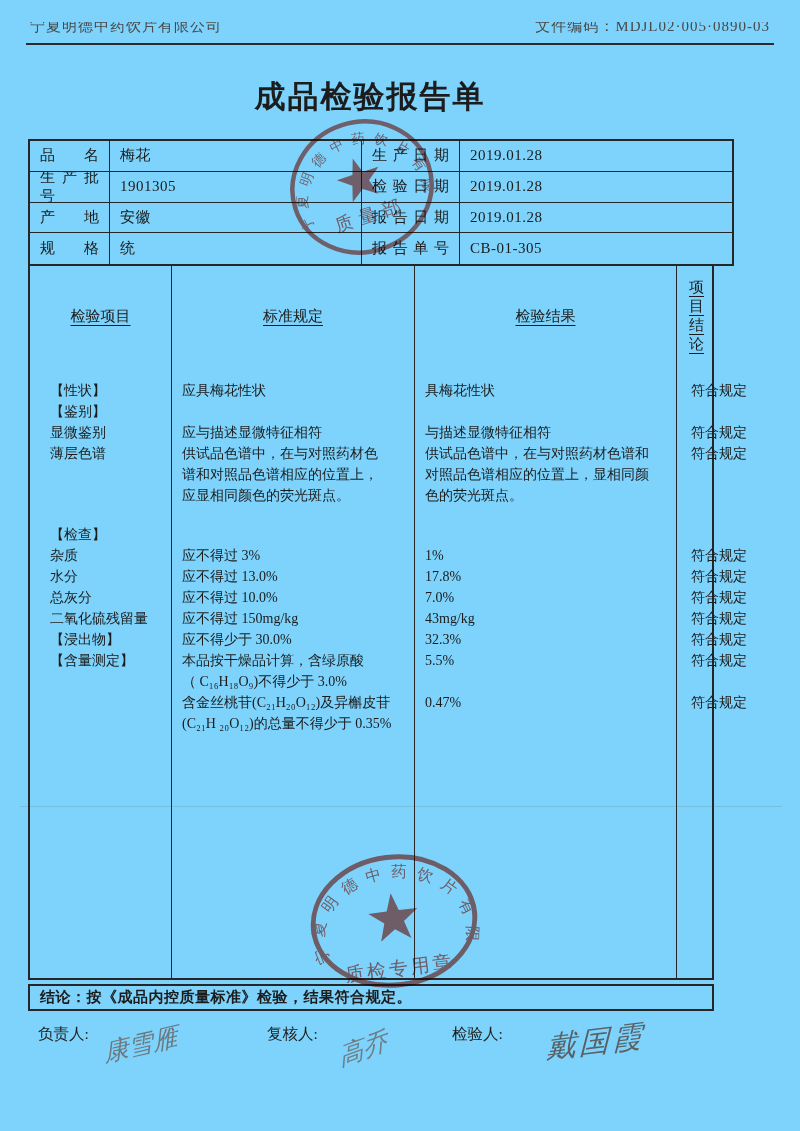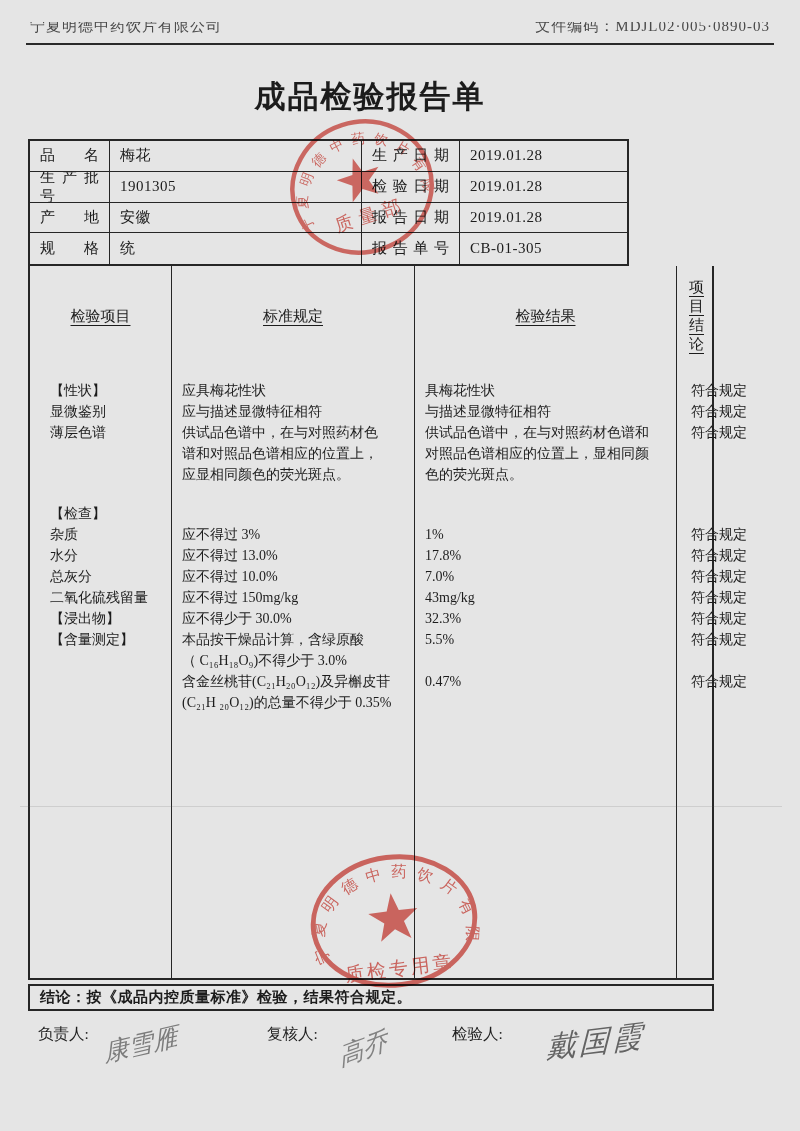--- a/index.html
+++ b/index.html
@@ -1,30 +1,30 @@
 <!DOCTYPE html>
 <html><head>
 <meta charset="utf-8">
 <style>
   html,body{margin:0;padding:0;background:#ffffff;}
-  .page{position:relative;width:800px;height:1131px;background:#e5e5e5;overflow:hidden;
+  .page{position:relative;width:800px;height:1131px;background:#7dd3fc;overflow:hidden;
         font-family:"Liberation Serif","DejaVu Serif",serif;color:#1c1c1c;}
 
   
   .hdr-clip{position:absolute;top:22px;height:17px;overflow:hidden;color:#4a4a4a;font-size:15px;}
   .hdr-clip .inner{display:block;margin-top:-5px;letter-spacing:1px;white-space:nowrap;}
   .hdr-left{left:30px;}
   .hdr-right{right:30px;}
   .hdr-rule{position:absolute;left:26px;top:43px;width:748px;border-top:2px solid #2a2a2a;}
 
   .doc-title{position:absolute;top:76px;left:0;width:740px;text-align:center;
              font-size:31px;font-weight:bold;letter-spacing:2px;}
 
   
-  .info-table{position:absolute;left:28px;top:139px;width:601px;height:127px;
+  .info-table{position:absolute;left:28px;top:139px;width:706px;height:127px;
               border:2px solid #262626;box-sizing:border-box;display:grid;
               grid-template-columns:80px 252px 98px 1fr;grid-template-rows:repeat(4,1fr);
               font-size:15px;}
   .info-table .cell{border-right:1px solid #262626;border-bottom:1px solid #262626;
                     display:flex;align-items:center;box-sizing:border-box;padding:0 10px;overflow:hidden;}
   .info-table .cell.lastcol{border-right:none;}
   .info-table .cell.lastrow{border-bottom:none;}
   .info-table .jlabel{display:block;width:100%;text-align:justify;text-align-last:justify;}
   .info-table .val{letter-spacing:0.5px;white-space:nowrap;}
 
@@ -162,20 +162,28 @@
               <div class="ln">应具梅花性状</div>
             </td>
         <td class="c3">
               <div class="ln">具梅花性状</div>
             </td>
         <td class="c4">
               <div class="ln">符合规定</div>
             </td>
       </tr>
 
+      <tr class="r21">
+        <td class="c1">
+              <div class="ln">【鉴别】</div>
+            </td>
+        <td class="c2"></td>
+            <td class="c3"></td>
+            <td class="c4"></td>
+      </tr>
 
       <tr class="r21">
         <td class="c1">
               <div class="ln">显微鉴别</div>
             </td>
         <td class="c2">
               <div class="ln">应与描述显微特征相符</div>
             </td>
         <td class="c3">
               <div class="ln">与描述显微特征相符</div>

